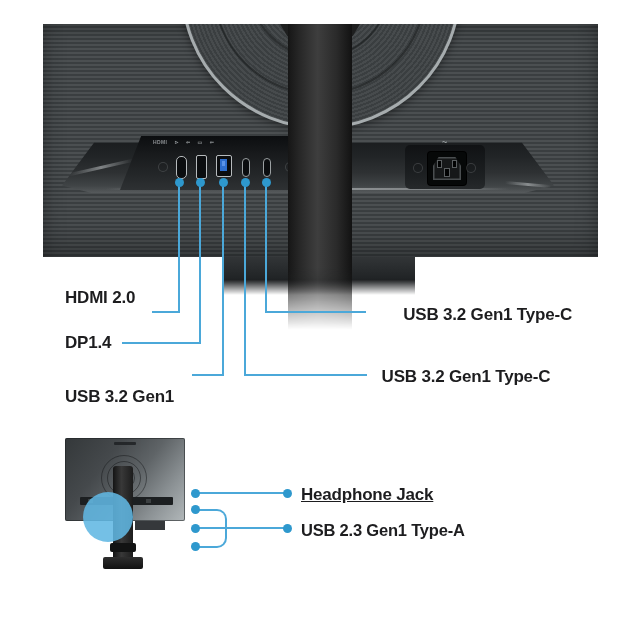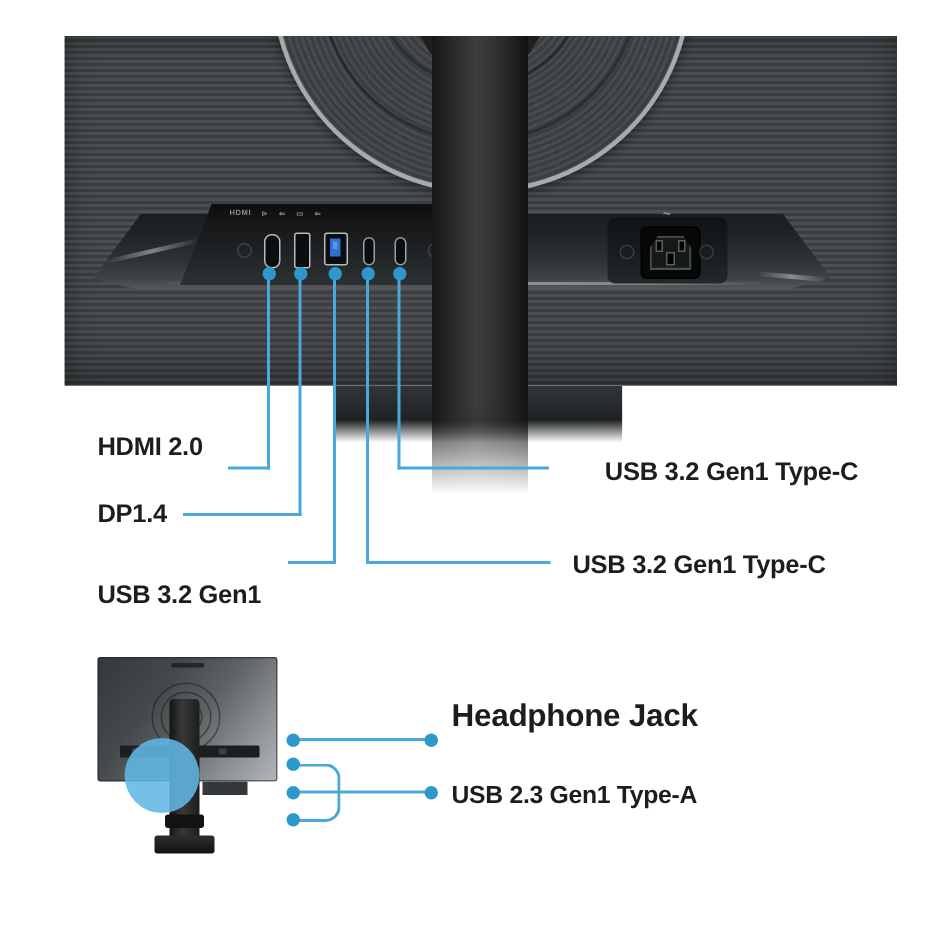--- a/index.html
+++ b/index.html
@@ -180,16 +180,16 @@
   <div class="abs cl" style="left:195px;top:492px;width:92px;height:2px;"></div>
   <div class="abs cd" style="left:283px;top:489px;"></div>
 
   <div class="abs cd" style="left:191px;top:505px;"></div>
   <div class="abs cd" style="left:191px;top:524px;"></div>
   <div class="abs cd" style="left:191px;top:542px;"></div>
   <div class="abs bracket"></div>
   <div class="abs cl" style="left:195px;top:527px;width:92px;height:2px;"></div>
   <div class="abs cd" style="left:283px;top:524px;"></div>
 
-  <div class="abs lbl" style="left:301px;top:468px;font-size:21px;">Headphone Jack</div>
+  <div class="abs lbl" style="left:301px;top:485px;font-size:17px;text-decoration:underline;">Headphone Jack</div>
   <div class="abs lbl" style="left:301px;top:520px;font-size:16.5px;">USB 2.3 Gen1 Type-A</div>
 
 </div>
 
 </body></html>

